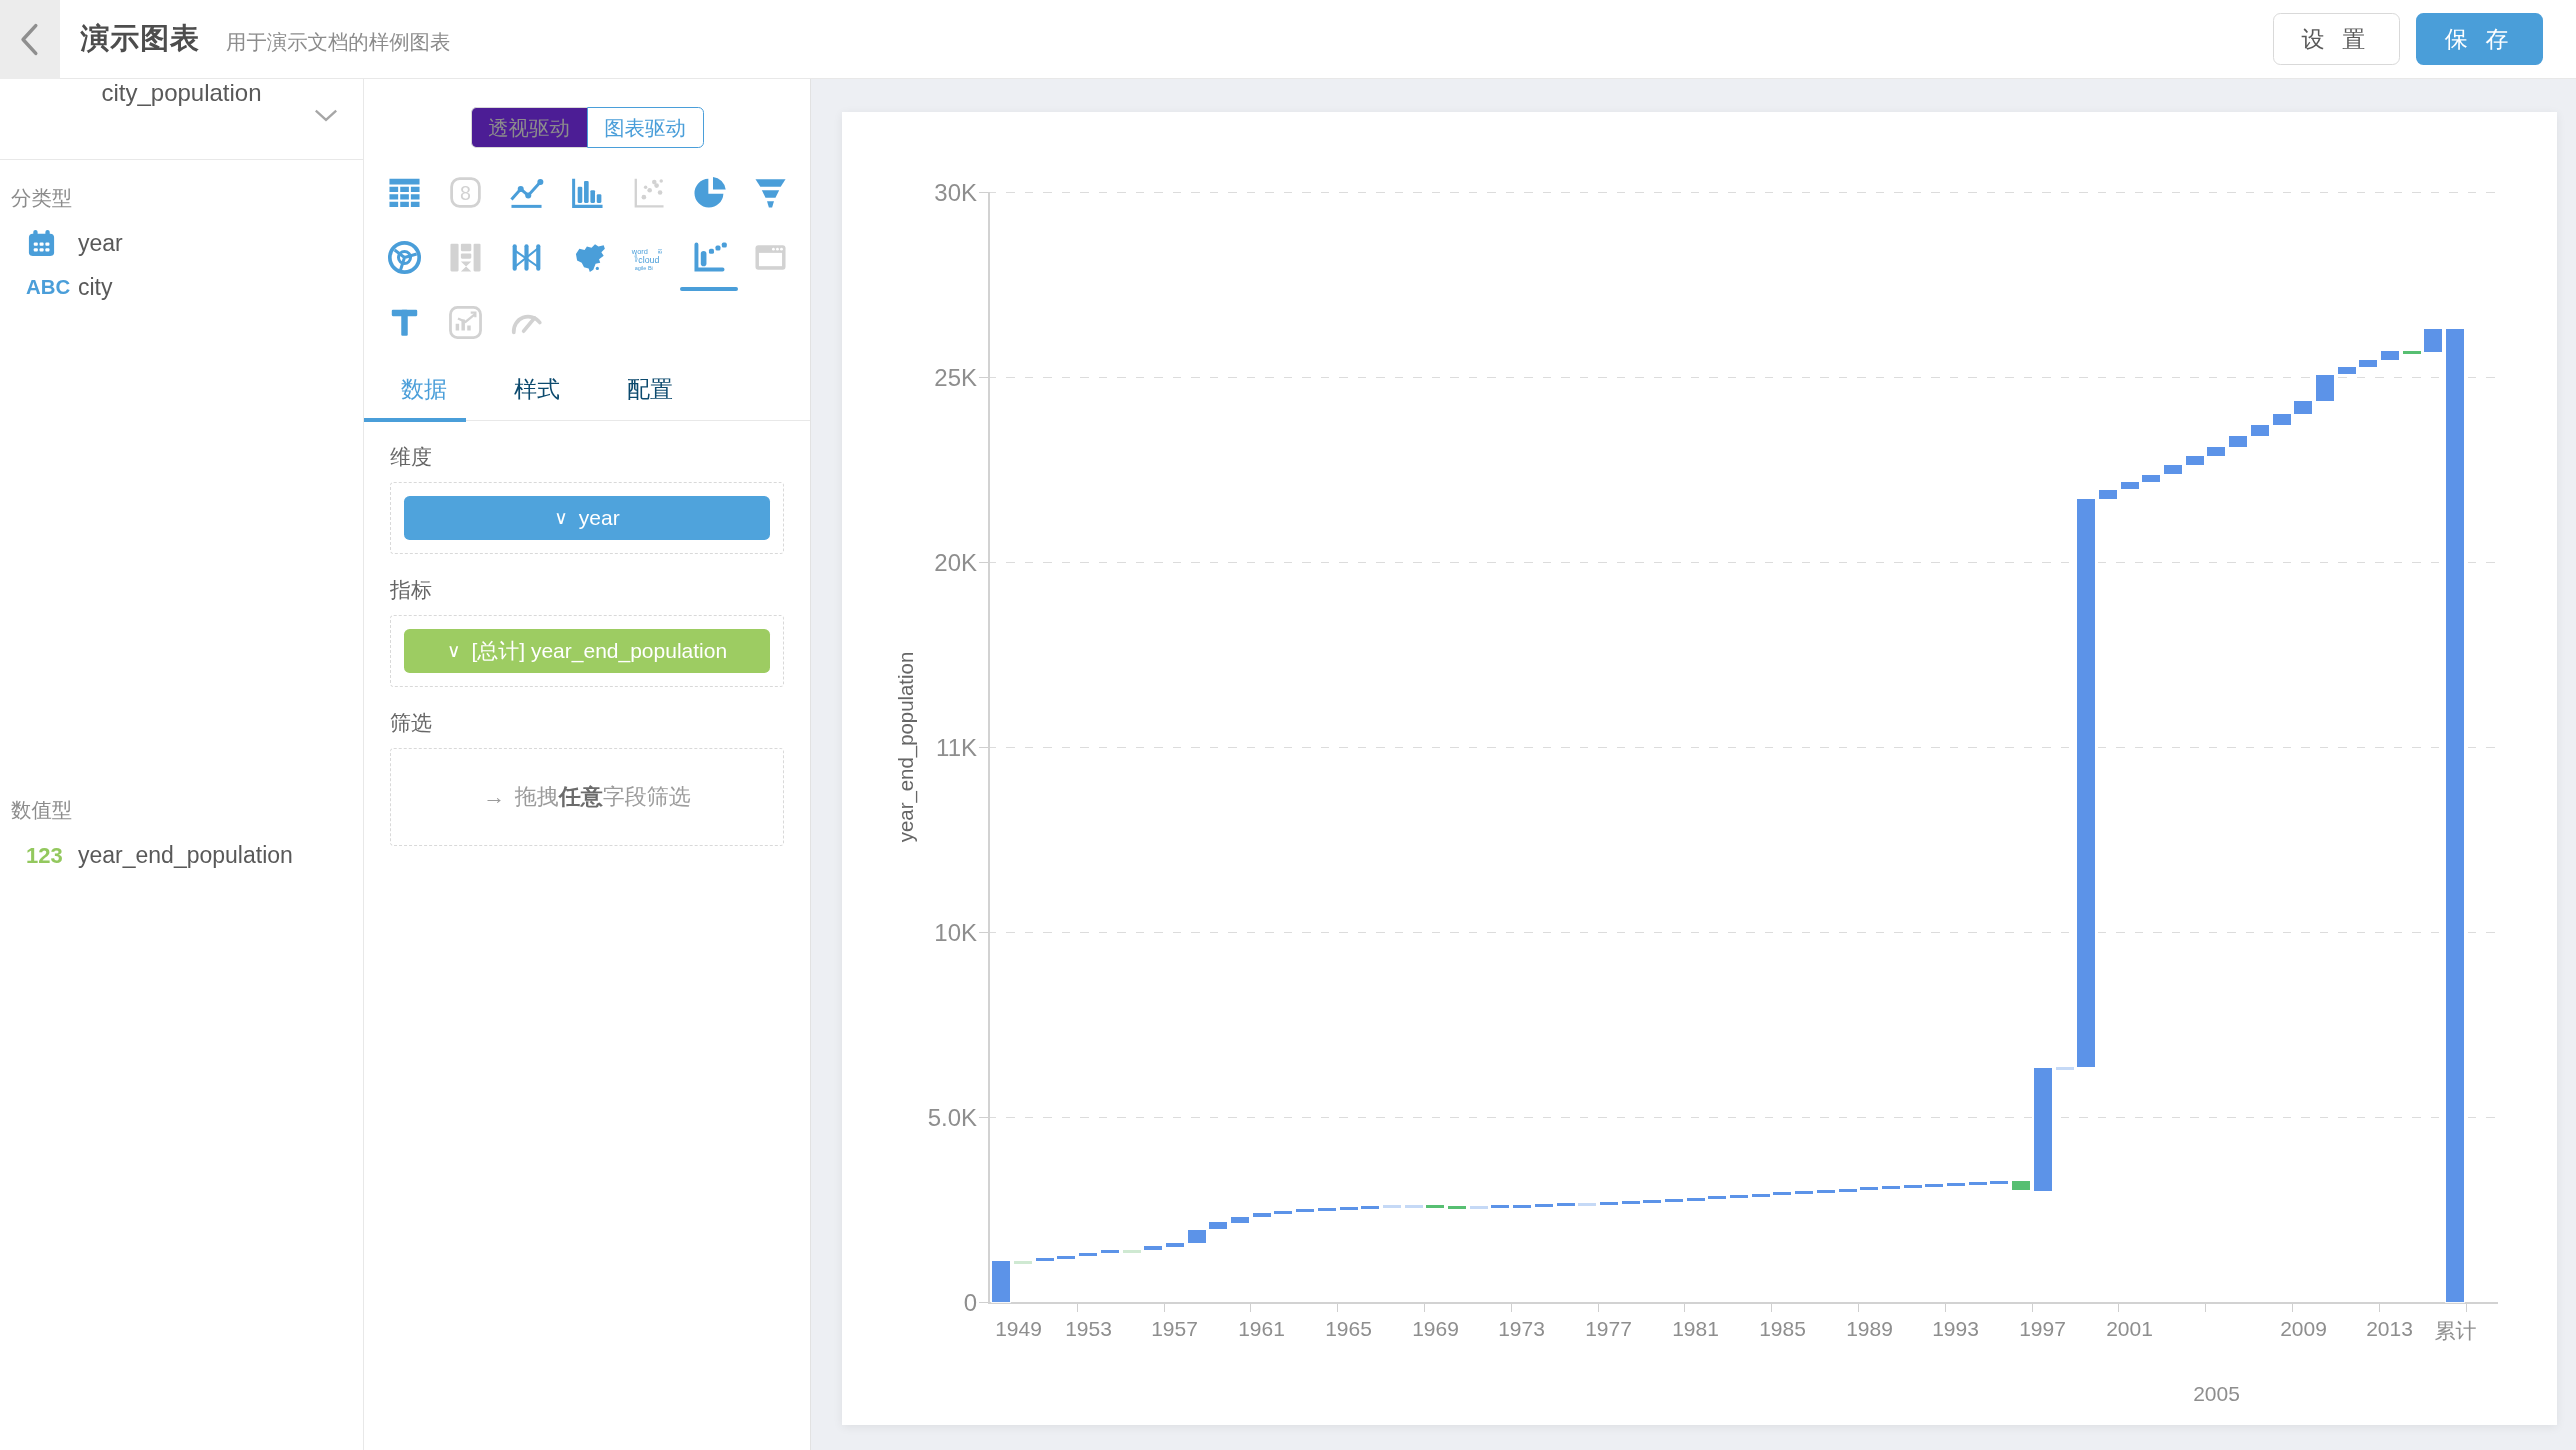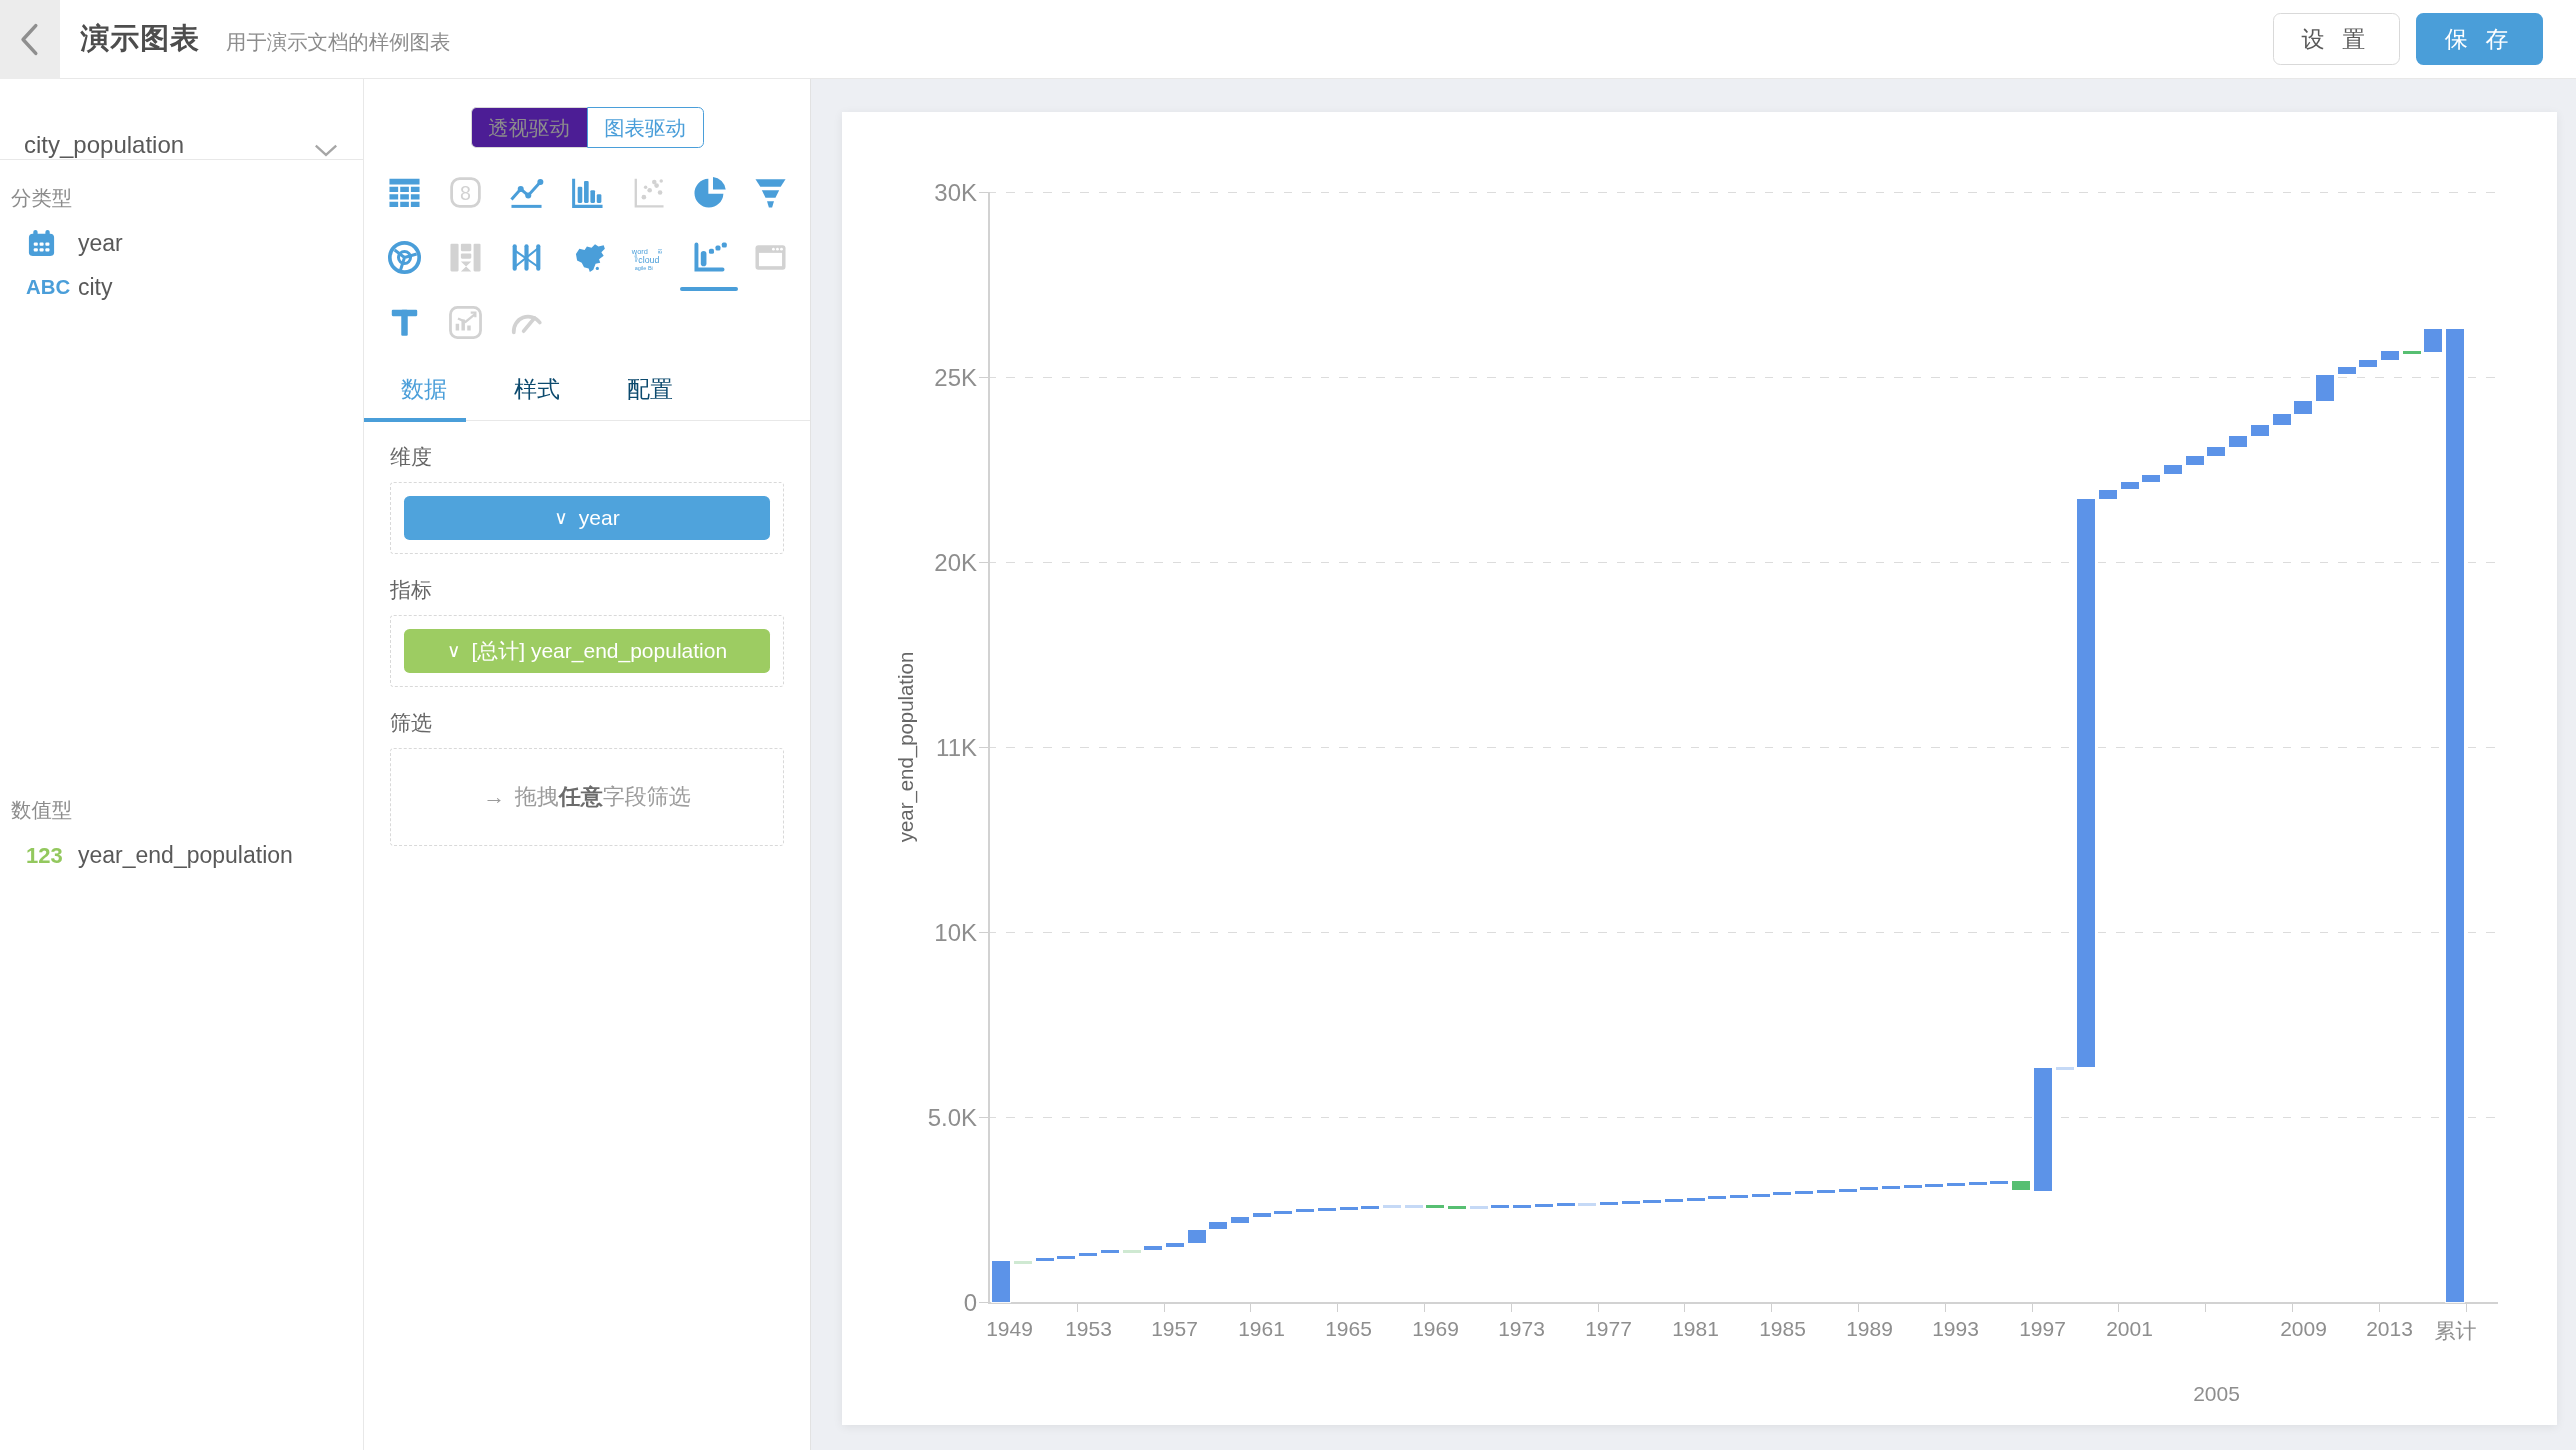--- a/index.html
+++ b/index.html
@@ -14,21 +14,21 @@
   .header-actions { margin-left:auto; display:flex; gap:16px; margin-right:33px; }
   .btn { height:52px; border-radius:7.4px; font-size:23px; display:flex; align-items:center; justify-content:center; cursor:pointer; letter-spacing:5.6px; padding:0 28px; }
   .btn.ghost { background:#fff; border:0.9px solid #d9d9d9; color:#595959; }
   .btn.primary { border:0.9px solid transparent; color:#fff; }
 
   
   .main { display:flex; height:1372px; }
 
   
   .sidebar { width:364px; border-right:0.9px solid #e8e8e8; background:#fff; flex:0 0 auto; }
-  .dataset-row { height:81px; display:flex; align-items:flex-end; padding:0 24px; border-bottom:0.9px solid #e8e8e8; cursor:pointer; }
+  .dataset-row { height:81px; display:flex; align-items:center; padding:0 24px; border-bottom:0.9px solid #e8e8e8; cursor:pointer;flex-direction:column; }
   .dataset-name { font-size:24px; color:#595959; }
   .dataset-row svg { margin-left:auto; }
   .field-section-label { font-size:20.4px; color:#8c8c8c; margin:24px 0 9.3px 11px; }
   .field-item { display:flex; align-items:center; height:44px; padding-left:26px; font-size:23px; color:#595959; cursor:grab; }
   .field-item .ficon { width:52px; display:flex; align-items:center; }
   .ficon svg { width:31px; height:31px; }
   .abc-badge { font-size:20.4px; font-weight:700; color:#4a9ed9; letter-spacing:0; }
   .num-badge { font-size:22px; font-weight:700; color:#93c85e; }
   .sidebar-spacer { height:463px; }
 
@@ -453,21 +453,21 @@
           <div class="wbar" style="left: 1409px; top: 313px; width: 17.6px; height: 11px; background: rgb(92, 147, 232);"></div>
           <div class="wbar" style="left: 1431px; top: 302px; width: 17.6px; height: 11px; background: rgb(92, 147, 232);"></div>
           <div class="wbar" style="left: 1452px; top: 289px; width: 17.6px; height: 13px; background: rgb(92, 147, 232);"></div>
           <div class="wbar" style="left: 1474px; top: 263px; width: 17.6px; height: 26px; background: rgb(92, 147, 232);"></div>
           <div class="wbar" style="left: 1496px; top: 255px; width: 17.6px; height: 7.4px; background: rgb(92, 147, 232);"></div>
           <div class="wbar" style="left: 1517px; top: 248px; width: 17.6px; height: 7.4px; background: rgb(92, 147, 232);"></div>
           <div class="wbar" style="left: 1539px; top: 239px; width: 17.6px; height: 9.3px; background: rgb(92, 147, 232);"></div>
           <div class="wbar" style="left: 1561px; top: 239px; width: 17.6px; height: 2.8px; background: rgb(87, 191, 114);"></div>
           <div class="wbar" style="left: 1582px; top: 217px; width: 17.6px; height: 23px; background: rgb(92, 147, 232);"></div>
           <div class="wbar" style="left: 1604px; top: 217px; width: 17.6px; height: 973px; background: rgb(92, 147, 232);"></div>
-          <div class="xlabel" style="left: 123px; top: 1205px;">1949</div>
+          <div class="xlabel" style="left: 132px; top: 1205px;">1949</div>
           <div class="xlabel" style="left: 202px; top: 1205px;">1953</div>
           <div class="xlabel" style="left: 288px; top: 1205px;">1957</div>
           <div class="xlabel" style="left: 375px; top: 1205px;">1961</div>
           <div class="xlabel" style="left: 462px; top: 1205px;">1965</div>
           <div class="xlabel" style="left: 549px; top: 1205px;">1969</div>
           <div class="xlabel" style="left: 635px; top: 1205px;">1973</div>
           <div class="xlabel" style="left: 722px; top: 1205px;">1977</div>
           <div class="xlabel" style="left: 809px; top: 1205px;">1981</div>
           <div class="xlabel" style="left: 896px; top: 1205px;">1985</div>
           <div class="xlabel" style="left: 983px; top: 1205px;">1989</div>

